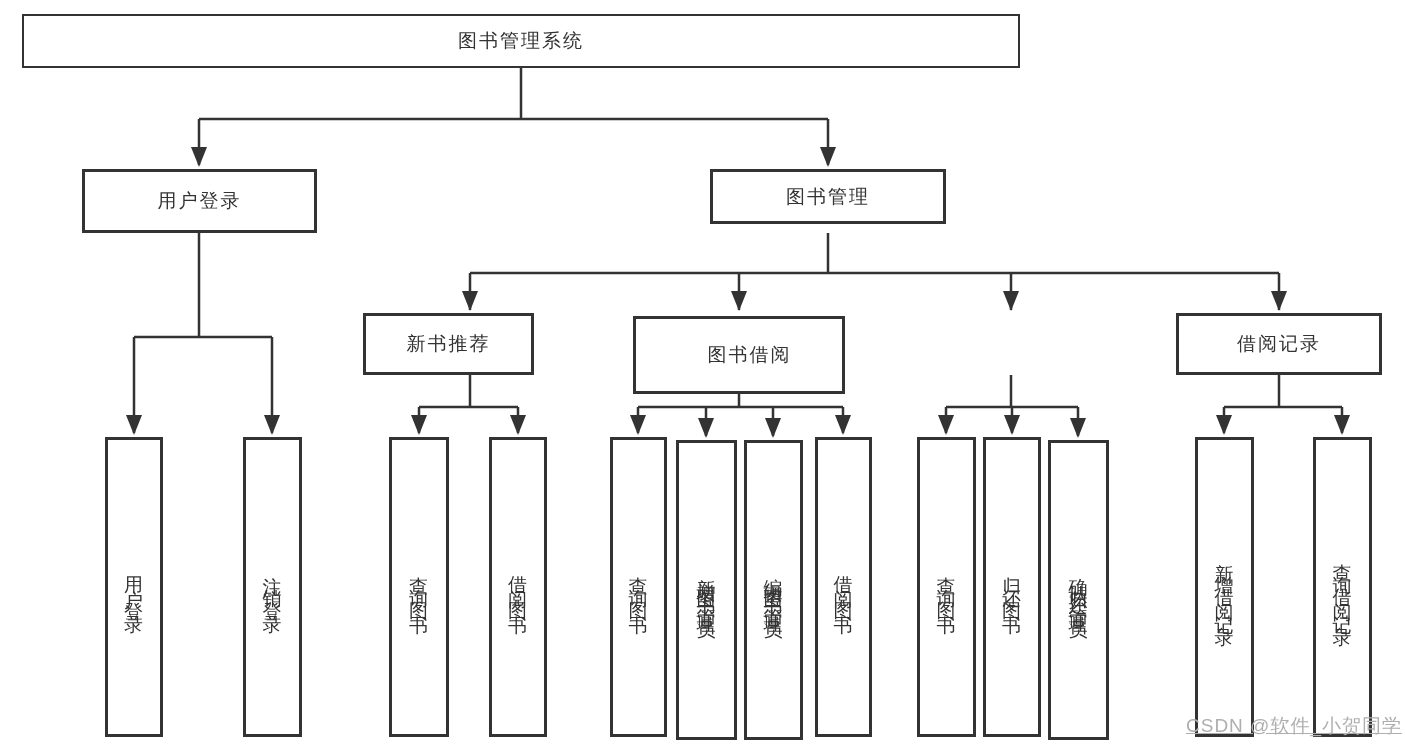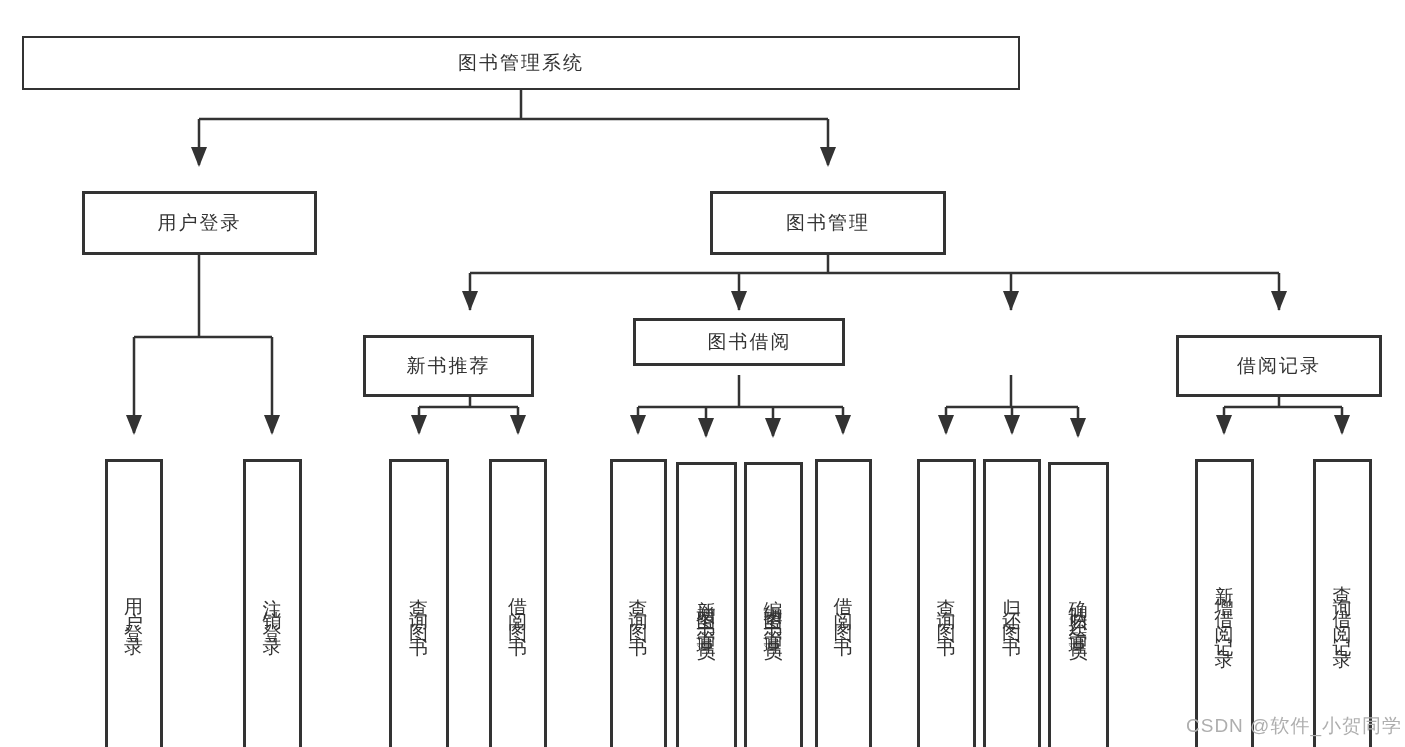--- a/index.html
+++ b/index.html
@@ -26,21 +26,20 @@
   .node {
     position: absolute;
     box-sizing: border-box;
     background: #ffffff;
     border: 3px solid #333333;
     display: flex;
     align-items: center;
     justify-content: center;
     z-index: 2;
     color: #333333;
-    margin-top: 22px;
   }
   .node.root {
     border-width: 2px;
   }
   .hlabel {
     font-size: 19px;
     letter-spacing: 2px;
     color: #333333;
     white-space: nowrap;
   }
@@ -58,20 +57,21 @@
   }
   #watermark {
     position: absolute;
     left: 1186px;
     top: 713px;
     font-size: 19px;
     letter-spacing: 1px;
     color: #aeaeae;
     z-index: 5;
     white-space: nowrap;
+    text-decoration: underline;
   }
 </style>
 </head>
 <body>
 
 <div id="canvas">
 
   <svg id="wires" viewBox="0 0 1405 747" xmlns="http://www.w3.org/2000/svg">
 
     <path d="M521 68 V119 M199 119 H828 M199 119 V165 M828 119 V165" fill="none" stroke="#333333" stroke-width="2.5"></path>
@@ -110,28 +110,28 @@
     </g>
   </svg>
 
   <div class="node root" style="left:22px; top:14px; width:998px; height:54px;">
     <span class="hlabel">图书管理系统</span>
   </div>
 
   <div class="node" style="left:82px; top:169px; width:235px; height:64px;">
     <span class="hlabel">用户登录</span>
   </div>
-  <div class="node" style="left:710px; top:169px; width:236px; height:64px;">
+  <div class="node" style="left:710px; top:169px; width:236px; height:55px;">
     <span class="hlabel">图书管理</span>
   </div>
 
   <div class="node" style="left:363px; top:313px; width:171px; height:62px;">
     <span class="hlabel">新书推荐</span>
   </div>
-  <div class="node" style="left:633px; top:296px; width:212px; height:48px;padding-left:21px;">
+  <div class="node" style="left:633px; top:316px; width:212px; height:78px;padding-left:21px;">
     <span class="hlabel">图书借阅</span>
   </div>
   <div class="node" style="left:1176px; top:313px; width:206px; height:62px;">
     <span class="hlabel">借阅记录</span>
   </div>
 
   <div class="node leaf" style="left:105px; top:437px; width:58px; height:300px;">
     <span class="vlabel">用户登录</span>
   </div>
   <div class="node leaf" style="left:243px; top:437px; width:59px; height:300px;">

